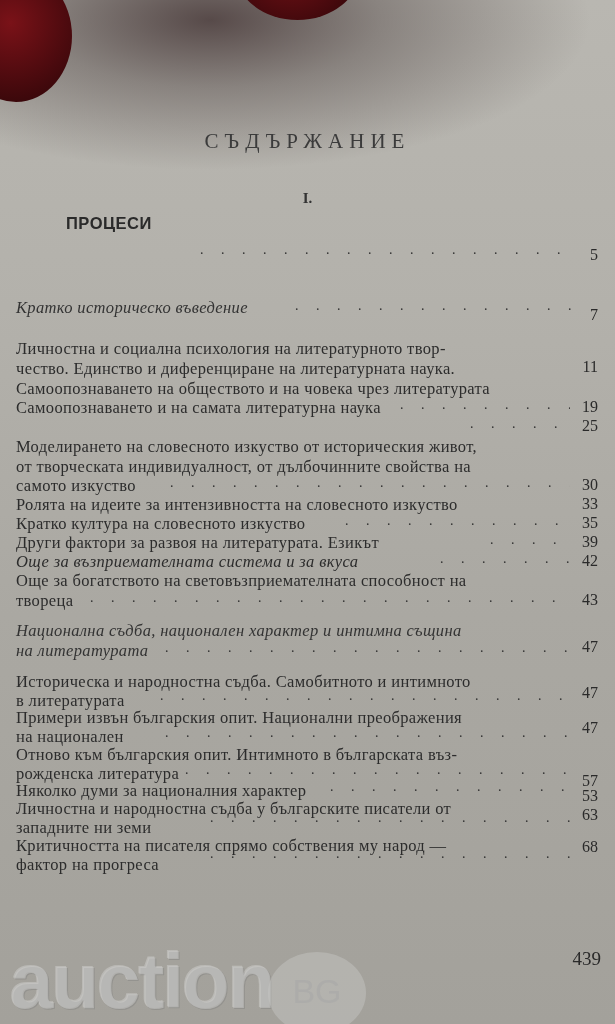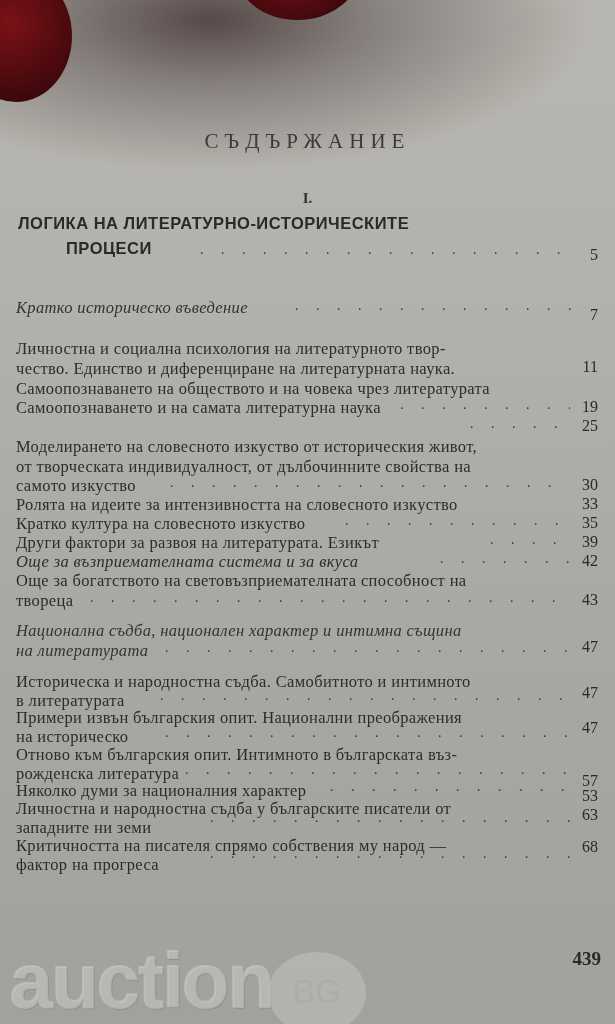--- a/index.html
+++ b/index.html
@@ -54,35 +54,34 @@
       font-size: 78px; font-weight: bold; letter-spacing: -2px;
       color: rgba(200,200,198,0.55);
       text-shadow: 1px 1px 0 rgba(120,120,120,0.35), -1px -1px 0 rgba(230,230,230,0.35);
     }
     .wm-badge {
       position: absolute; left: 268px; top: 952px; width: 98px; height: 82px; border-radius: 50%;
       background: rgba(200,200,198,0.45);
       font-family: "Liberation Sans", "DejaVu Sans", sans-serif;
       font-size: 34px; color: rgba(170,170,168,0.7); text-align: center; line-height: 78px;
     }
-    .folio { position: absolute; right: 14px; top: 948px; font-size: 19px; color: #2a2a2a; font-weight: bold; }
+    .folio { position: absolute; right: 14px; top: 948px; font-size: 19px; color: #2a2a2a; }
   </style>
 </head>
 <body>
 
 <div class="page">
   <div class="shadow-top"></div>
   <div class="ball ball-left"></div>
   <div class="ball ball-right"></div>
 
   <div class="title">СЪДЪРЖАНИЕ</div>
 
   <div class="part-num">I.</div>
   <div class="part-title">
-    <div>ЛОГИКА НА ЛИТЕРАТУРНО-ИСТОРИЧЕСКИТЕ</div>
     <div class="l2"><span>ПРОЦЕСИ</span></div>
   </div>
   <div class="dots" style="left:200px; top:242px; width:375px;">. . . . . . . . . . . . . . . . . . . . . . . . . . . .</div>
   <div class="pg" style="top:246px;">5</div>
 
   <div class="row italic" style="top:298px;">Кратко историческо въведение</div>
   <div class="dots" style="left:295px; top:298px; width:280px;">. . . . . . . . . . . . . . . . . . . . . . . . . . . .</div>
   <div class="pg" style="top:306px;">7</div>
 
   <div class="row" style="top:339px;">Личностна и социална психология на литературното твор-</div>
@@ -127,21 +126,21 @@
   <div class="row italic" style="top:641px;">на литературата</div>
   <div class="dots" style="left:165px; top:640px; width:405px;">. . . . . . . . . . . . . . . . . . . . . . . . . . . .</div>
   <div class="pg" style="top:638px;">47</div>
 
   <div class="row" style="top:672px;">Историческа и народностна съдба. Самобитното и интимното</div>
   <div class="row" style="top:691px;">в литературата</div>
   <div class="dots" style="left:160px; top:688px; width:410px;">. . . . . . . . . . . . . . . . . . . . . . . . . . . .</div>
   <div class="pg" style="top:684px;">47</div>
 
   <div class="row" style="top:708px;">Примери извън българския опит. Национални преображения</div>
-  <div class="row" style="top:727px;">на историческо</div>
+  <div class="row" style="top:727px;">на национален</div>
   <div class="dots" style="left:165px; top:725px; width:410px;">. . . . . . . . . . . . . . . . . . . . . . . . . . . .</div>
   <div class="pg" style="top:719px;">47</div>
 
   <div class="row" style="top:745px;">Отново към българския опит. Интимното в българската въз-</div>
   <div class="row" style="top:764px;">рожденска литература</div>
   <div class="dots" style="left:185px; top:762px; width:390px;">. . . . . . . . . . . . . . . . . . . . . . . . . . . .</div>
   <div class="pg" style="top:787px;">53</div>
 
   <div class="row" style="top:781px;">Няколко думи за националния характер</div>
   <div class="dots" style="left:330px; top:779px; width:245px;">. . . . . . . . . . . . . . . . . . . . . . . . . . . .</div>

